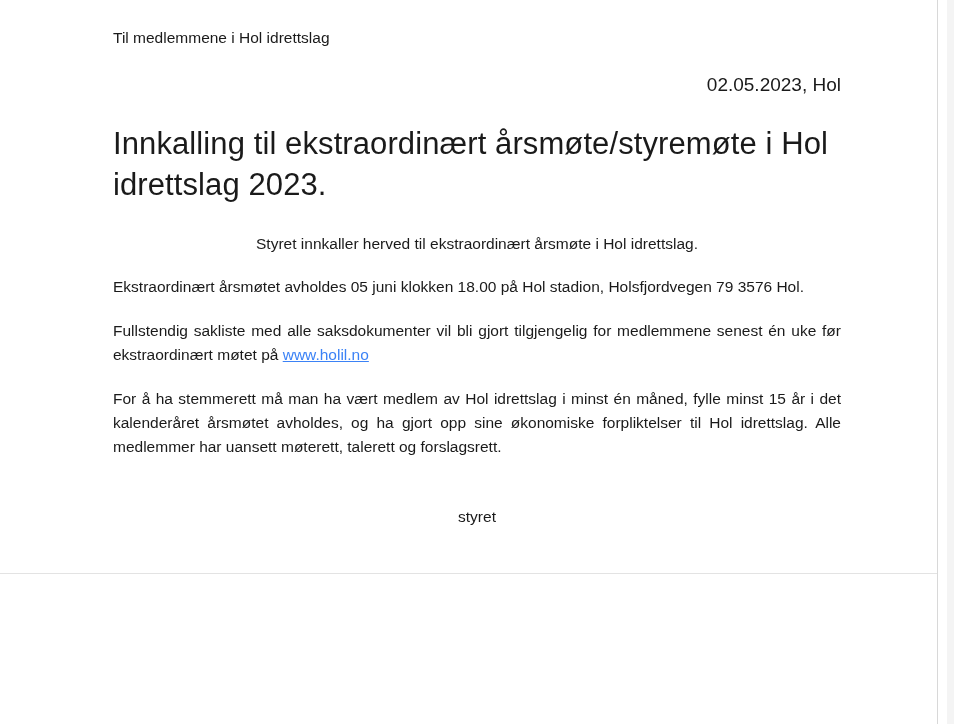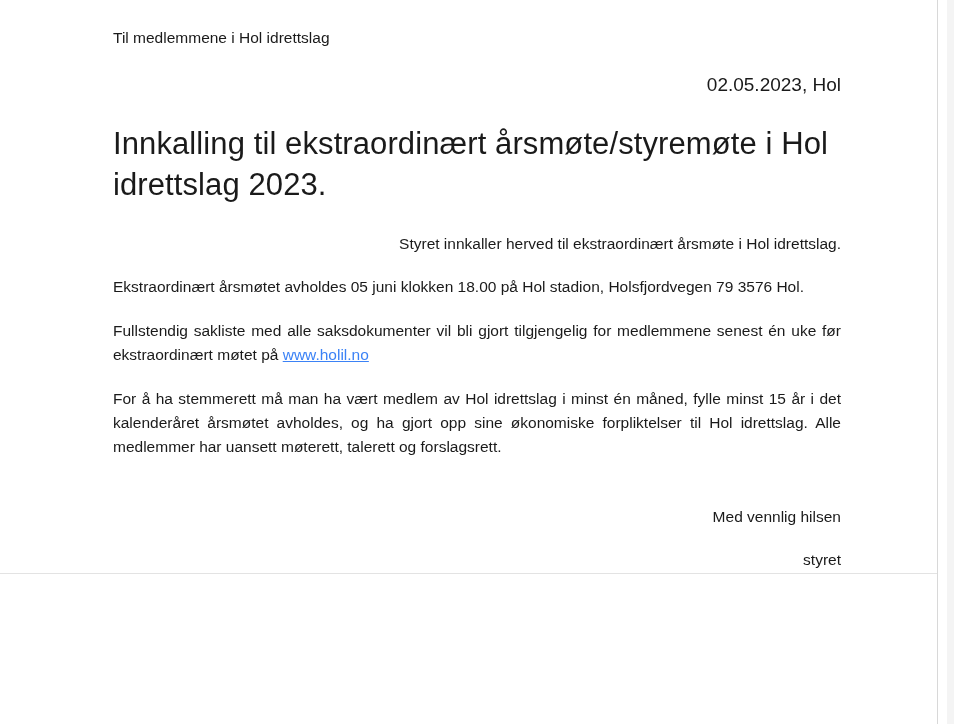--- a/index.html
+++ b/index.html
@@ -74,21 +74,21 @@
     margin: 0 0 26px 0;
     letter-spacing: 0.1px;
   }
   p.doc-para {
     font-size: 15.5px;
     line-height: 1.58;
     margin: 0 0 19px 0;
     text-align: justify;
   }
   p.doc-para.left {
-    text-align: right;
+    text-align: center;
   }
   .spacer-block {
     height: 26px;
   }
   a.doc-link {
     color: #3b82f6;
     text-decoration: underline;
   }
 </style>
 </head>
@@ -108,21 +108,20 @@
     <p class="doc-para">Ekstraordinært årsmøtet avholdes 05 juni klokken 18.00 på Hol stadion, Holsfjordvegen 79 3576 Hol.</p>
 
     <p class="doc-para"><span>Fullstendig sakliste med alle saksdokumenter vil bli gjort tilgjengelig for medlemmene senest én uke før ekstraordinært møtet på </span><a class="doc-link" href="#">www.holil.no</a></p>
 
     <p class="doc-para">For å ha stemmerett må man ha vært medlem av Hol idrettslag i minst én måned, fylle minst 15 år i det kalenderåret årsmøtet avholdes, og ha gjort opp sine økonomiske forpliktelser til Hol idrettslag. Alle medlemmer har uansett møterett, talerett og forslagsrett.</p>
 
 
     <div class="spacer-block"></div>
 
 
-    <p class="doc-para left">Med vennlig hilsen</p>
 
     <p class="doc-para left">styret</p>
 
   </div>
   <div class="bottom-edge"></div>
 </div>
 
 <div class="right-rail">
   <div class="rail-strip"></div>
 </div>

